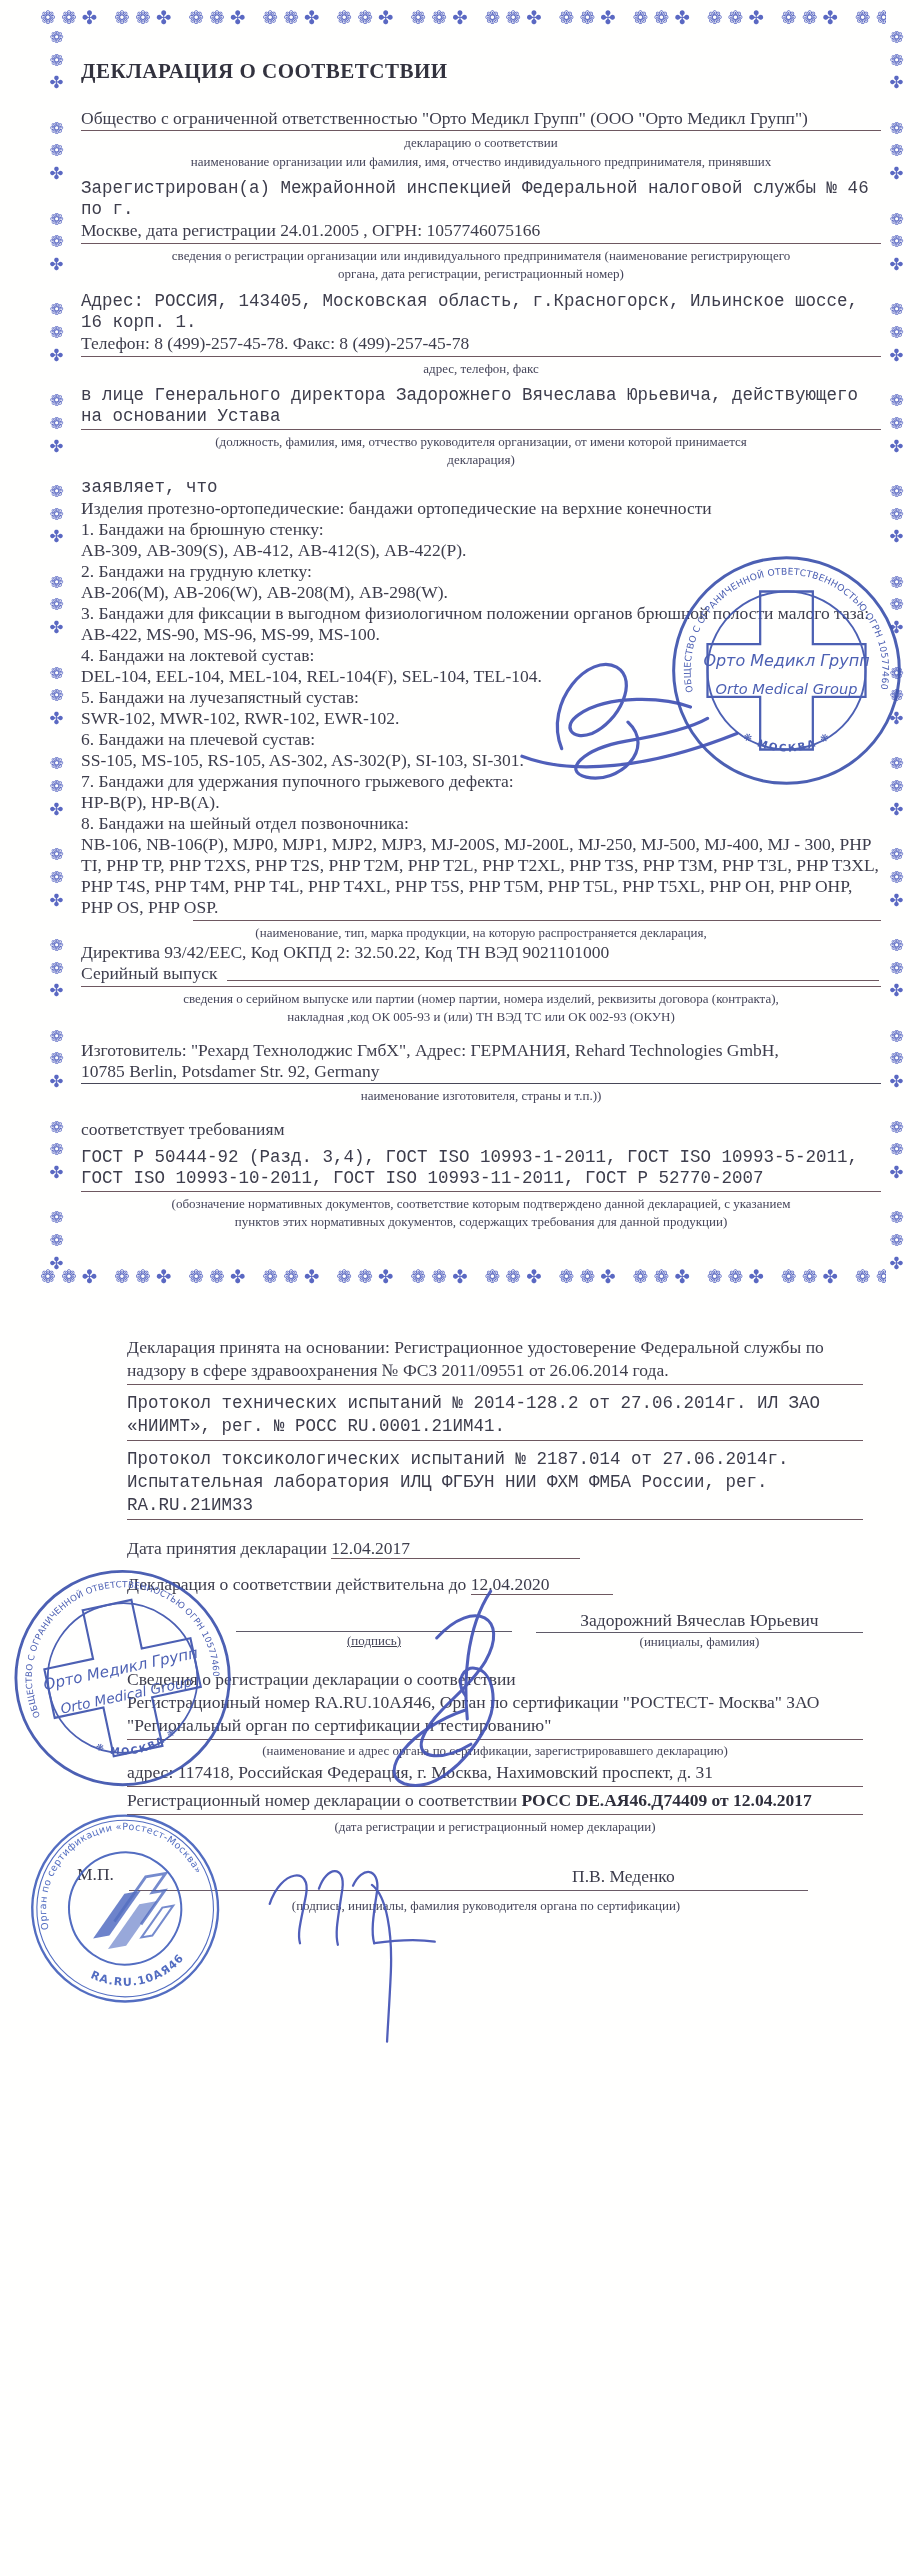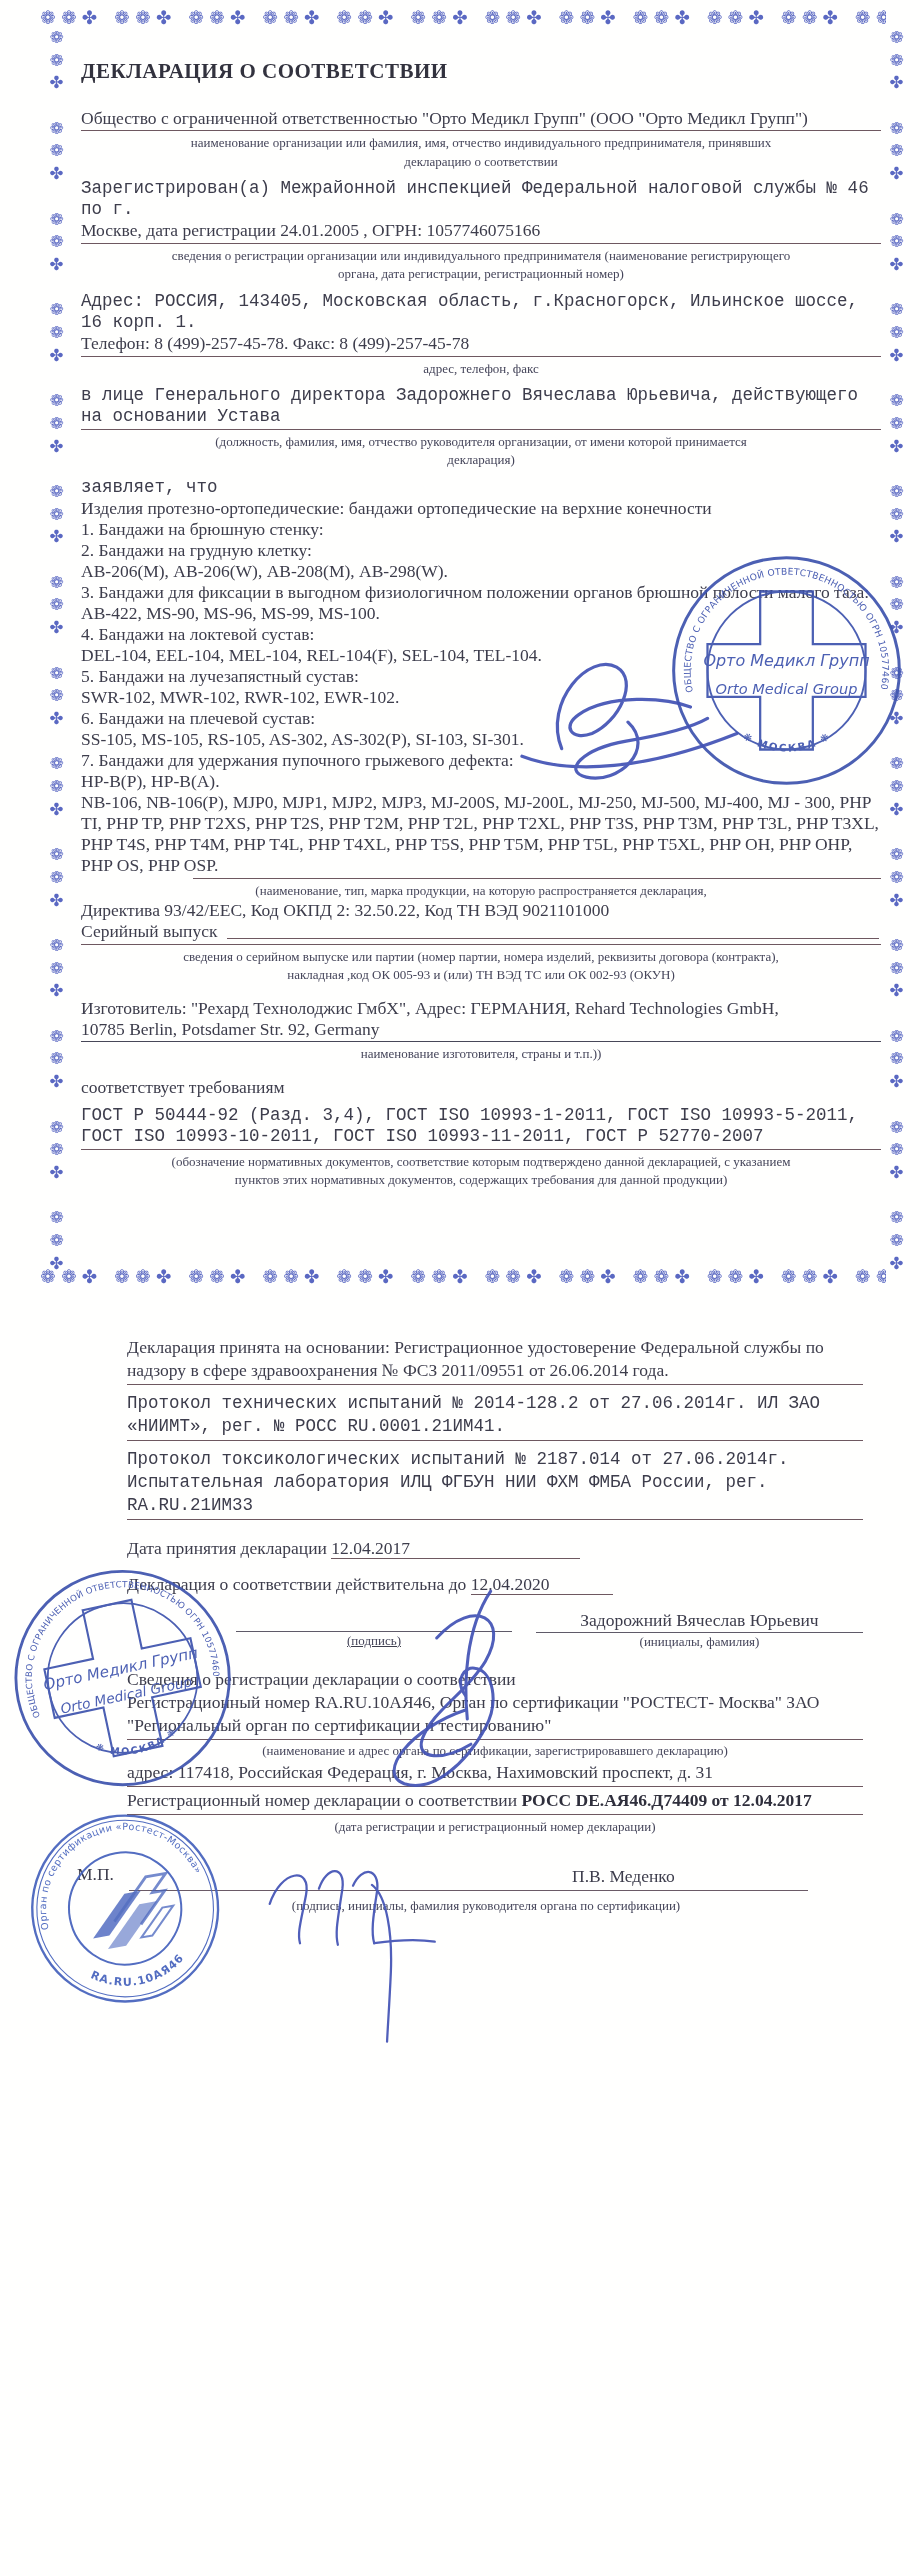--- a/index.html
+++ b/index.html
@@ -50,22 +50,22 @@
   <div class="b-strip b-top">❁❁✤ ❁❁✤ ❁❁✤ ❁❁✤ ❁❁✤ ❁❁✤ ❁❁✤ ❁❁✤ ❁❁✤ ❁❁✤ ❁❁✤ ❁❁✤ ❁❁✤ ❁❁✤ ❁❁✤ ❁❁✤ ❁❁✤ ❁❁✤ ❁❁✤ ❁❁✤ ❁❁✤ ❁❁✤ ❁❁✤ ❁❁✤ ❁❁✤ ❁❁✤ ❁❁✤ ❁❁✤ ❁❁✤ ❁❁✤ ❁❁✤ ❁❁✤ ❁❁✤ ❁❁✤ ❁❁✤ ❁❁✤ ❁❁✤ ❁❁✤ ❁❁✤ ❁❁✤ </div>
   <div class="b-strip b-bottom">❁❁✤ ❁❁✤ ❁❁✤ ❁❁✤ ❁❁✤ ❁❁✤ ❁❁✤ ❁❁✤ ❁❁✤ ❁❁✤ ❁❁✤ ❁❁✤ ❁❁✤ ❁❁✤ ❁❁✤ ❁❁✤ ❁❁✤ ❁❁✤ ❁❁✤ ❁❁✤ ❁❁✤ ❁❁✤ ❁❁✤ ❁❁✤ ❁❁✤ ❁❁✤ ❁❁✤ ❁❁✤ ❁❁✤ ❁❁✤ ❁❁✤ ❁❁✤ ❁❁✤ ❁❁✤ ❁❁✤ ❁❁✤ ❁❁✤ ❁❁✤ ❁❁✤ ❁❁✤ </div>
   <div class="b-strip b-left">❁❁✤ ❁❁✤ ❁❁✤ ❁❁✤ ❁❁✤ ❁❁✤ ❁❁✤ ❁❁✤ ❁❁✤ ❁❁✤ ❁❁✤ ❁❁✤ ❁❁✤ ❁❁✤ ❁❁✤ ❁❁✤ ❁❁✤ ❁❁✤ ❁❁✤ ❁❁✤ ❁❁✤ ❁❁✤ ❁❁✤ ❁❁✤ ❁❁✤ ❁❁✤ ❁❁✤ ❁❁✤ ❁❁✤ ❁❁✤ ❁❁✤ ❁❁✤ ❁❁✤ ❁❁✤ ❁❁✤ ❁❁✤ ❁❁✤ ❁❁✤ ❁❁✤ ❁❁✤ </div>
   <div class="b-strip b-right">❁❁✤ ❁❁✤ ❁❁✤ ❁❁✤ ❁❁✤ ❁❁✤ ❁❁✤ ❁❁✤ ❁❁✤ ❁❁✤ ❁❁✤ ❁❁✤ ❁❁✤ ❁❁✤ ❁❁✤ ❁❁✤ ❁❁✤ ❁❁✤ ❁❁✤ ❁❁✤ ❁❁✤ ❁❁✤ ❁❁✤ ❁❁✤ ❁❁✤ ❁❁✤ ❁❁✤ ❁❁✤ ❁❁✤ ❁❁✤ ❁❁✤ ❁❁✤ ❁❁✤ ❁❁✤ ❁❁✤ ❁❁✤ ❁❁✤ ❁❁✤ ❁❁✤ ❁❁✤ </div>
 
   <div class="c1">
     <div class="title">ДЕКЛАРАЦИЯ О СООТВЕТСТВИИ</div>
 
     <div class="blk">Общество с ограниченной ответственностью "Орто Медикл Групп"  (ООО "Орто Медикл Групп")</div>
     <div class="rl"></div>
+    <div class="cap">декларацию о соответствии</div>
     <div class="cap">наименование организации или фамилия, имя, отчество индивидуального предпринимателя, принявших</div>
-    <div class="cap">декларацию о соответствии</div>
 
     <p class="mt8">Зарегистрирован(а) Межрайонной инспекцией Федеральной налоговой службы № 46 по г.</p>
     <p>Москве, дата регистрации 24.01.2005 , ОГРН: 1057746075166</p>
     <div class="rl"></div>
     <div class="cap">сведения о регистрации организации или индивидуального предпринимателя (наименование регистрирующего</div>
     <div class="cap">органа, дата регистрации, регистрационный номер)</div>
 
     <p class="mt8">Адрес: РОССИЯ, 143405, Московская область, г.Красногорск, Ильинское шоссе, 16 корп. 1.</p>
     <p>Телефон: 8 (499)-257-45-78. Факс: 8 (499)-257-45-78</p>
     <div class="rl"></div>
@@ -73,32 +73,34 @@
 
     <p class="mt8">в лице Генерального директора Задорожнего Вячеслава Юрьевича, действующего на основании Устава</p>
     <div class="rl"></div>
     <div class="cap">(должность, фамилия, имя, отчество руководителя организации, от имени которой принимается</div>
     <div class="cap">декларация)</div>
 
     <p class="mt8">заявляет, что</p>
 
     <p>Изделия протезно-ортопедические: бандажи ортопедические на верхние конечности</p>
     <p>1. Бандажи на брюшную стенку:</p>
+    <p>АВ-309, АВ-309(S), АВ-412, АВ-412(S), АВ-422(Р).</p>
     <p>2. Бандажи на грудную клетку:</p>
     <p>АВ-206(М), АВ-206(W), АВ-208(М), АВ-298(W).</p>
     <p>3. Бандажи для фиксации в выгодном физиологичном положении органов брюшной полости малого таза:</p>
     <p>АВ-422, MS-90, MS-96, MS-99, MS-100.</p>
     <p>4. Бандажи на локтевой сустав:</p>
     <p>DEL-104, EEL-104, MEL-104, REL-104(F), SEL-104, TEL-104.</p>
     <p>5. Бандажи на лучезапястный сустав:</p>
     <p>SWR-102, MWR-102, RWR-102, EWR-102.</p>
     <p>6. Бандажи на плечевой сустав:</p>
     <p>SS-105, MS-105, RS-105, AS-302, AS-302(P), SI-103, SI-301.</p>
     <p>7.  Бандажи для удержания пупочного грыжевого дефекта:</p>
     <p>НР-В(Р), НР-В(А).</p>
+    <p>8. Бандажи на шейный отдел позвоночника:</p>
     <p>NB-106, NB-106(P), MJP0, MJP1, MJP2, MJP3, MJ-200S, MJ-200L, MJ-250, MJ-500, MJ-400, MJ - 300, PHP TI, PHP TP, PHP T2XS, PHP T2S, PHP T2M, PHP T2L, PHP T2XL, PHP T3S, PHP T3M, PHP T3L, PHP T3XL, PHP T4S, PHP T4M, PHP T4L, PHP T4XL, PHP T5S, PHP T5M, PHP T5L, PHP T5XL, PHP OH, PHP OHP, PHP OS, PHP OSP.</p>
 
     <div class="rl ind"></div>
     <div class="cap">(наименование, тип, марка продукции, на которую распространяется декларация,</div>
     <p>Директива 93/42/ЕЕС, Код ОКПД 2:  32.50.22, Код ТН ВЭД 9021101000</p>
     <div class="serial-row">
       <span>Серийный выпуск</span>
       <span class="fill"></span>
     </div>
     <div class="rl"></div>

